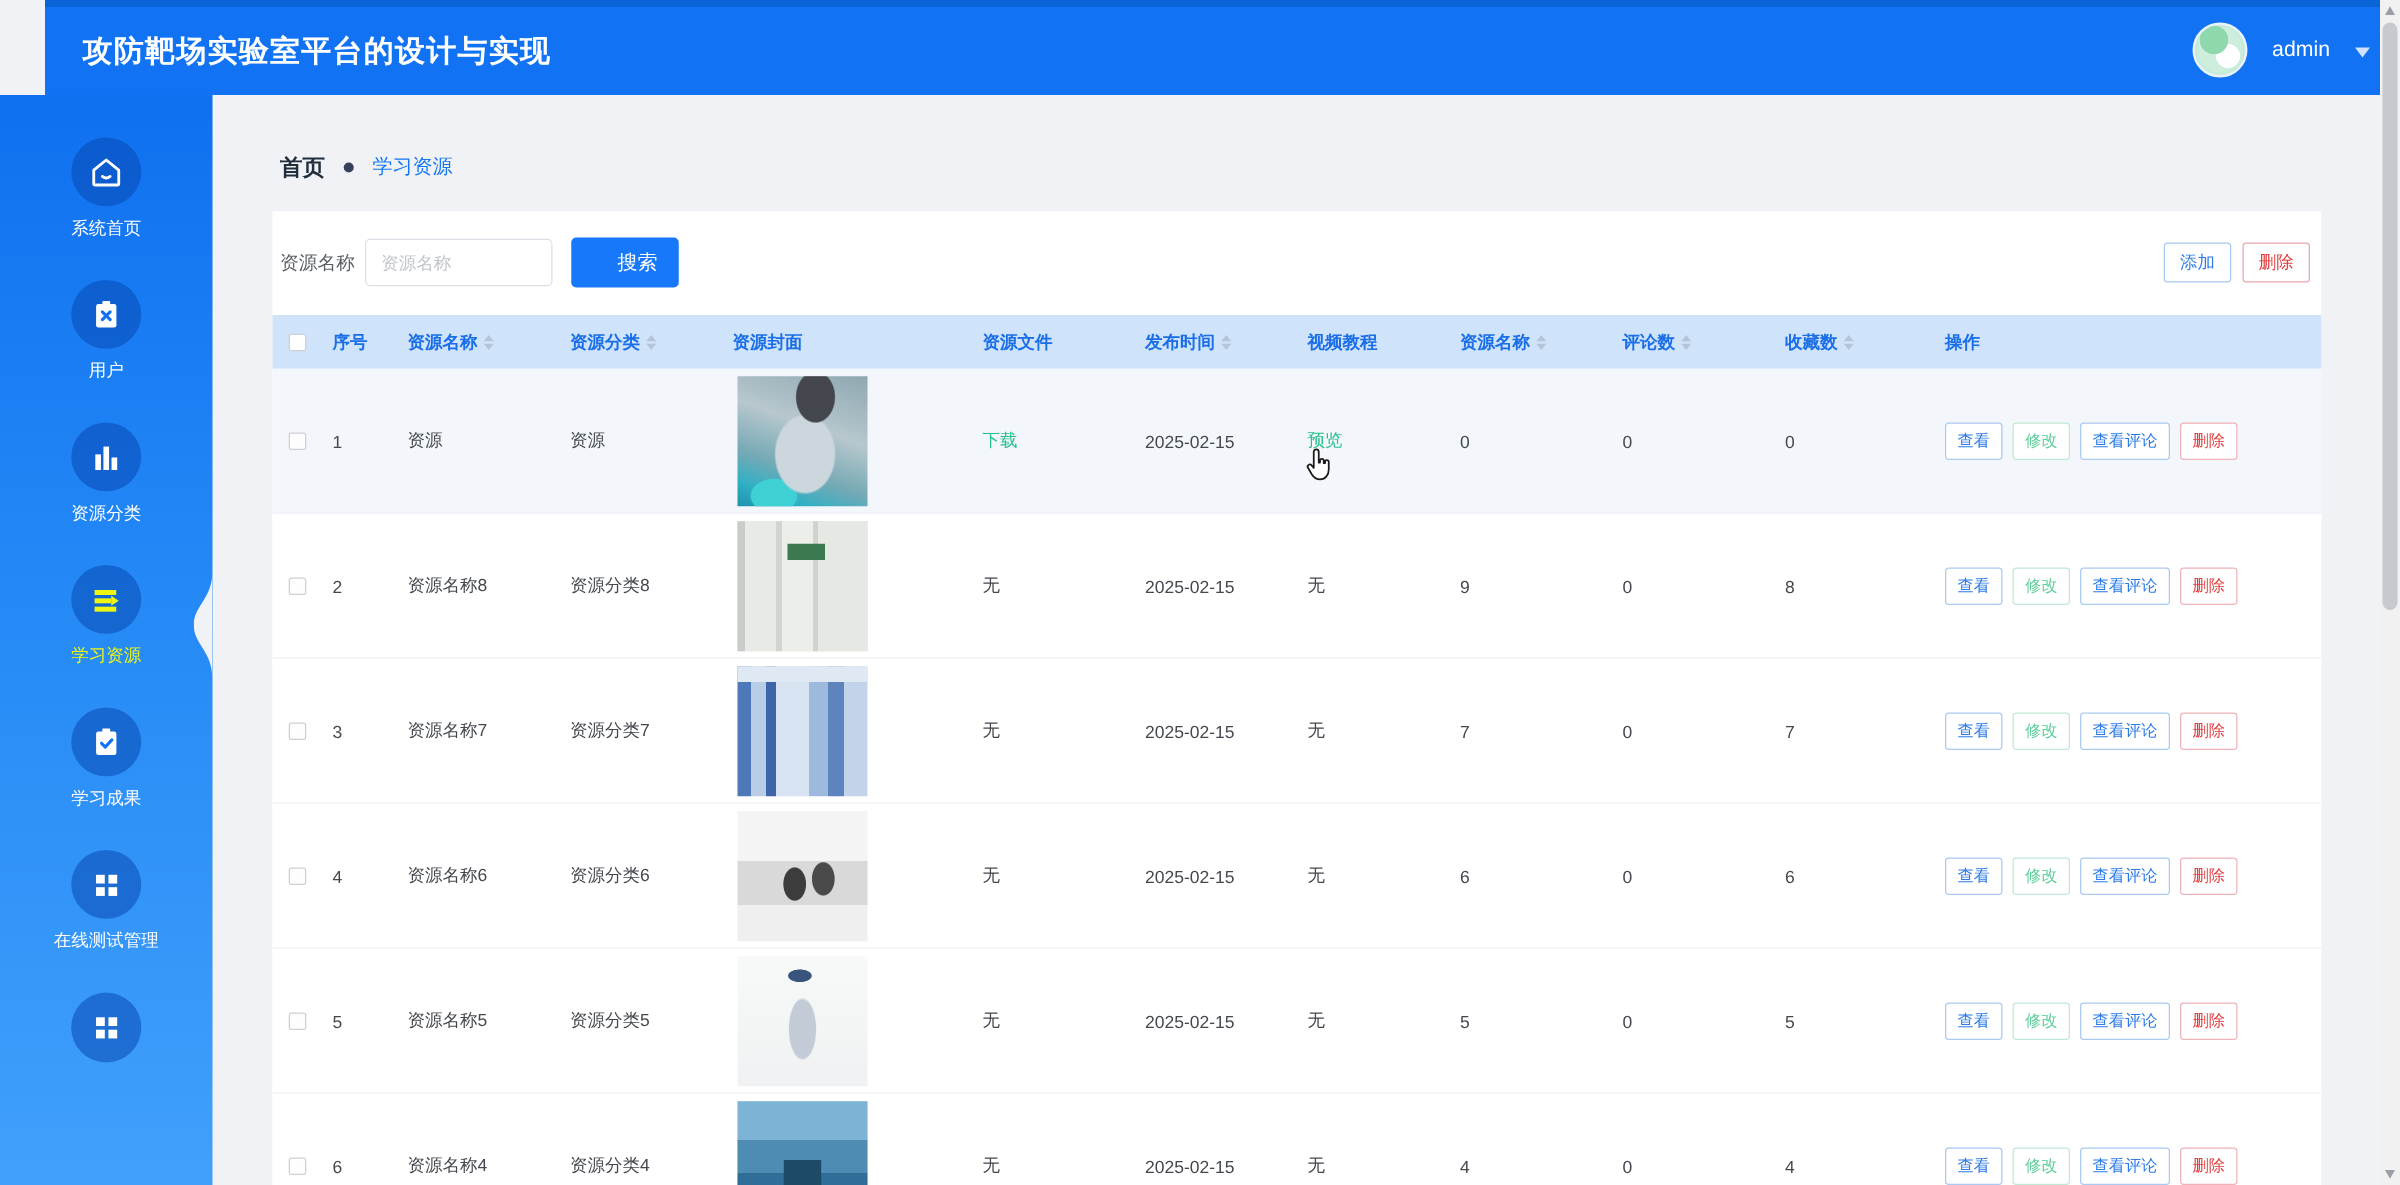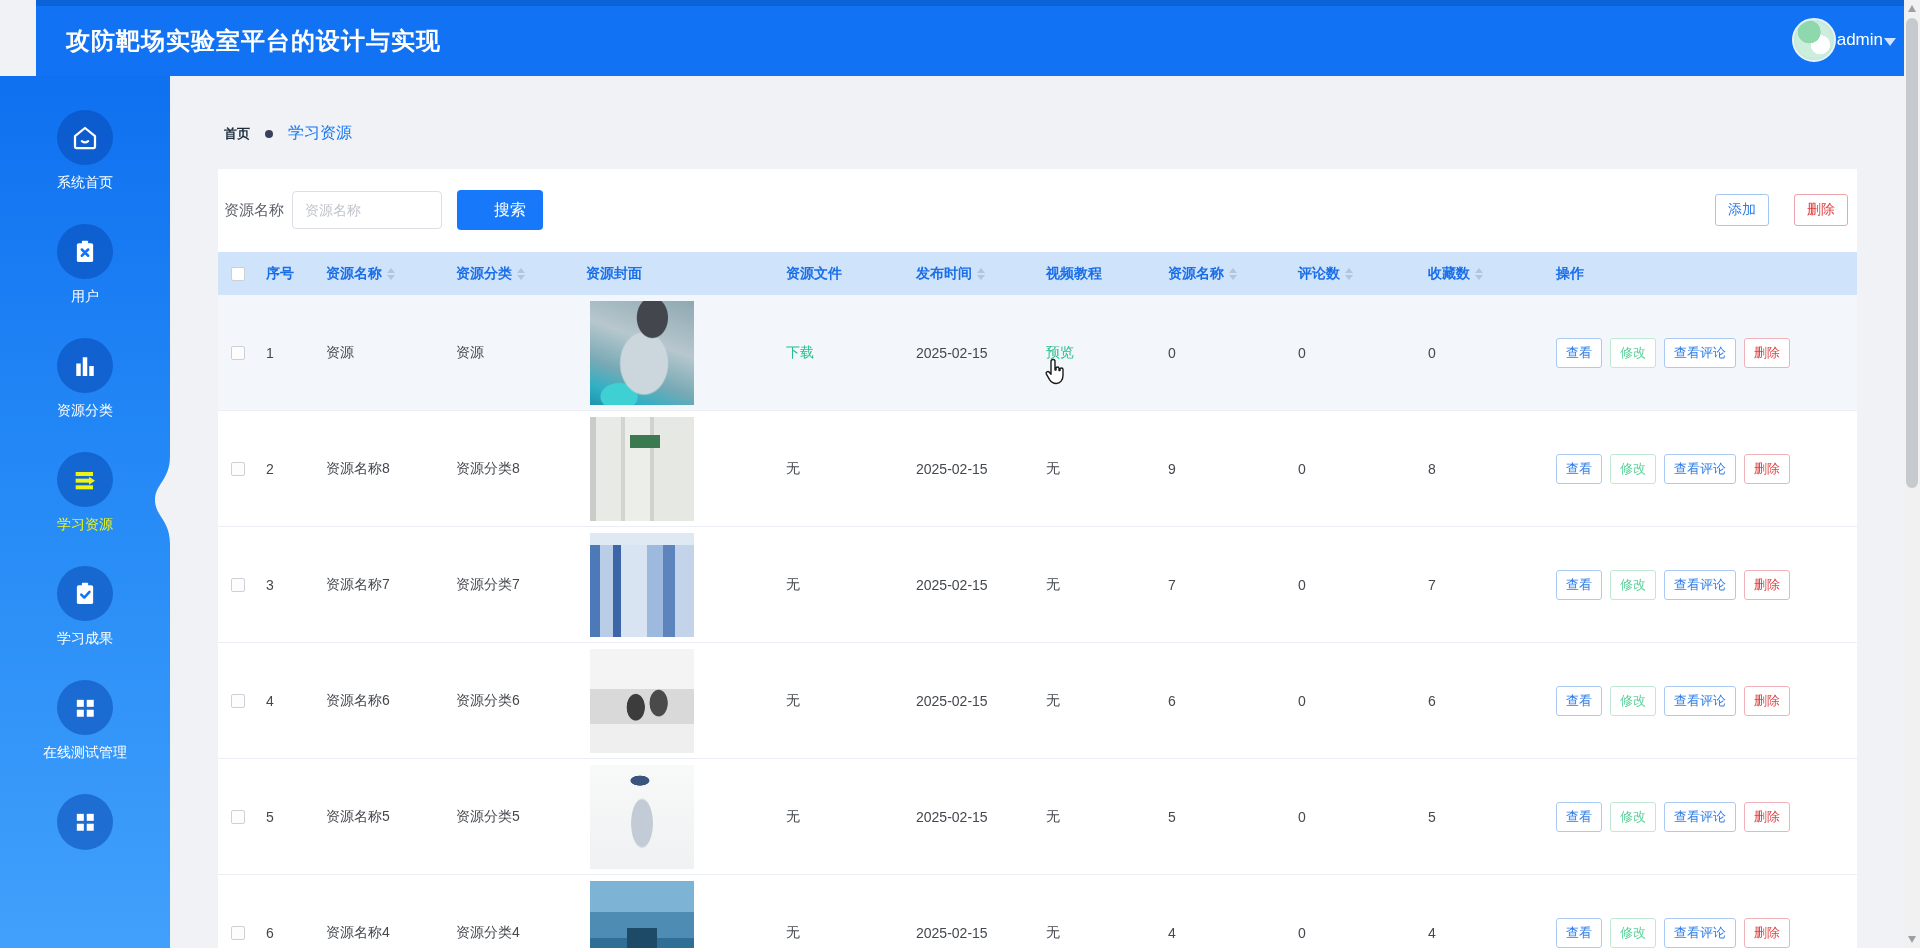--- a/index.html
+++ b/index.html
@@ -2,21 +2,21 @@
 <html><head>
 <meta charset="utf-8">
 <style>
   * { margin:0; padding:0; box-sizing:border-box; }
   html,body { width:1920px; height:948px; overflow:hidden; font-family:"Liberation Sans","DejaVu Sans",sans-serif; background:#f0f2f5; }
   .app { position:relative; width:1920px; height:948px; overflow:hidden; }
 
   
   .topbar { position:absolute; left:0; top:0; width:1920px; height:76px; background:linear-gradient(180deg,#0b63d8 0,#0b63d8 6px,#1173f4 6px,#1173f4 100%); z-index:5; display:flex; align-items:center; justify-content:space-between; padding:0 60px 0 30px;margin-left:36px; }
   .topbar-title { color:#fff; font-size:24px; font-weight:bold; letter-spacing:1px; padding-top:6px; }
-  .user-box { display:flex; align-items:center; gap:1px; padding-top:4px; }
+  .user-box { display:flex; align-items:center; gap:20px; padding-top:4px; }
   .avatar { width:44px; height:44px; border-radius:50%; background:
       radial-gradient(circle at 38% 30%, #8fd8ae 0 30%, transparent 31%),
       radial-gradient(circle at 66% 62%, #ffffff 0 26%, transparent 27%),
       radial-gradient(circle at 50% 50%, #cdeedd 0 60%, #a8dcc2 100%);
       border:2px solid #e8f2ff; }
   .user-name { color:#fff; font-size:17px; }
   .user-caret { width:0; height:0; border-left:6px solid transparent; border-right:6px solid transparent; border-top:8px solid #cfe2ff; margin-top:3px; }
 
   
   .sidebar { position:absolute; left:0; top:76px; width:170px; height:872px; background:linear-gradient(180deg,#0f70f0 0%,#2489f6 45%,#41a0fb 100%); z-index:4; padding-top:34px; display:flex; flex-direction:column; align-items:center; overflow:hidden; }
@@ -30,34 +30,34 @@
   
   .scrollbar { position:absolute; right:0; top:0; width:16px; height:948px; background:#f1f1f1; z-index:9; }
   .sb-arrow { position:absolute; left:4px; width:0; height:0; border-left:4px solid transparent; border-right:4px solid transparent; }
   .sb-arrow.up { top:5px; border-bottom:7px solid #9aa0a6; }
   .sb-arrow.down { bottom:5px; border-top:7px solid #9aa0a6; }
   .sb-thumb { position:absolute; left:2px; top:18px; width:12px; height:470px; border-radius:6px; background:#c6cace; }
 
   
   .content { position:absolute; left:170px; top:76px; width:1734px; height:872px; background:#f0f2f5; padding:0 47px 0 48px; }
   .breadcrumb { height:93px; display:flex; align-items:center; padding-top:22px; padding-left:6px; gap:15px; }
-  .bc-home { font-size:13px; font-weight:bold; color:#1f2d3d; }
+  .bc-home { font-size:18px; font-weight:bold; color:#1f2d3d; }
   .bc-dot { width:8px; height:8px; border-radius:50%; background:#38405c; }
   .bc-current { font-size:16px; color:#1677f4; }
 
   .card { background:#fff; width:1639px; min-height:900px; padding:21px 0 0 0; }
 
   .toolbar { display:flex; align-items:center; padding:0 9px 0 6px; }
   .search-label { font-size:15px; color:#5a5e66; margin-right:8px; }
   .search-input { width:150px; height:38px; border:1px solid #dcdfe6; border-radius:4px; padding:0 12px; font-size:14px; color:#333; outline:none; font-family:inherit; }
   .search-input::placeholder { color:#c0c4cc; }
   .btn-search { margin-left:15px; width:86px; height:40px; background:#1779fa; color:#fff; border:none; border-radius:4px; font-size:16px; cursor:pointer; font-family:inherit;padding-left:20px; }
   .toolbar-spacer { flex:1; }
   .btn-outline { height:32px; padding:0 12px; background:#fff; border-radius:3px; font-size:14px; cursor:pointer; font-family:inherit; }
-  .btn-add { color:#2e7ce8; border:1px solid #a5c8f2; margin-right:25px; }
+  .btn-add { color:#2e7ce8; border:1px solid #a5c8f2; margin-right:9px; }
   .btn-del-top { color:#e23c3c; border:1px solid #eaa6ac; }
 
   
   .table { margin-top:22px; width:1639px; font-size:14px; color:#44484e; }
   .tr { display:flex; align-items:center; }
   .thead { height:43px; background:#cfe3fa; color:#1a6ee8; font-weight:bold; }
   .td { padding-left:8px; display:flex; align-items:center; }
   .c-check { width:40px; justify-content:center; padding-left:0; }
   .c-no { width:60px; }
   .c-name { width:130px; }

